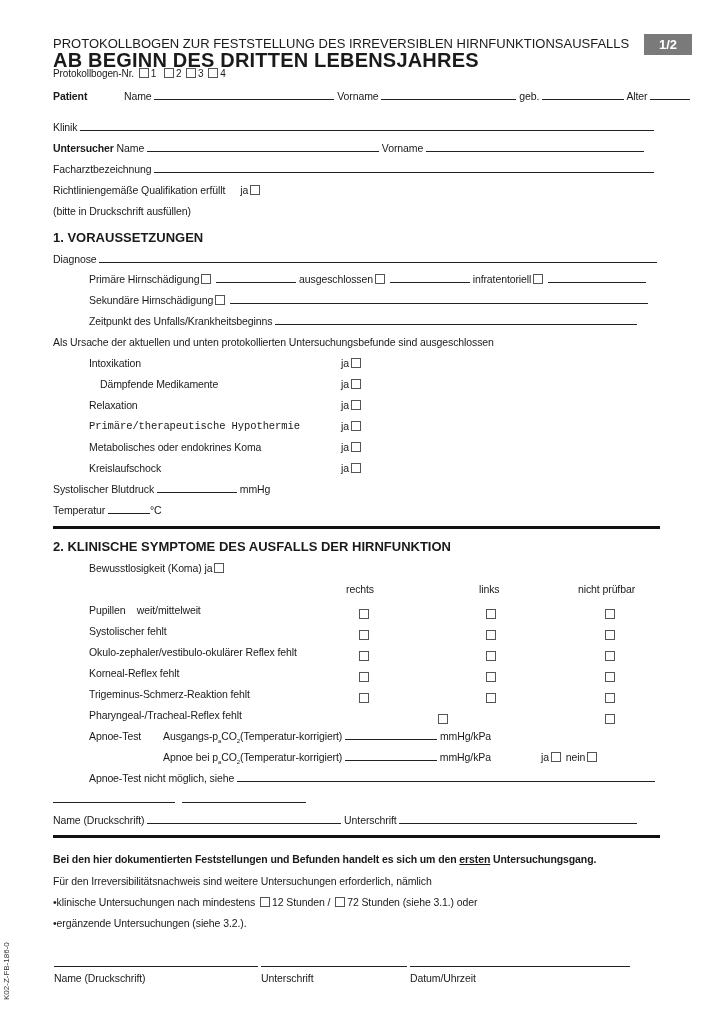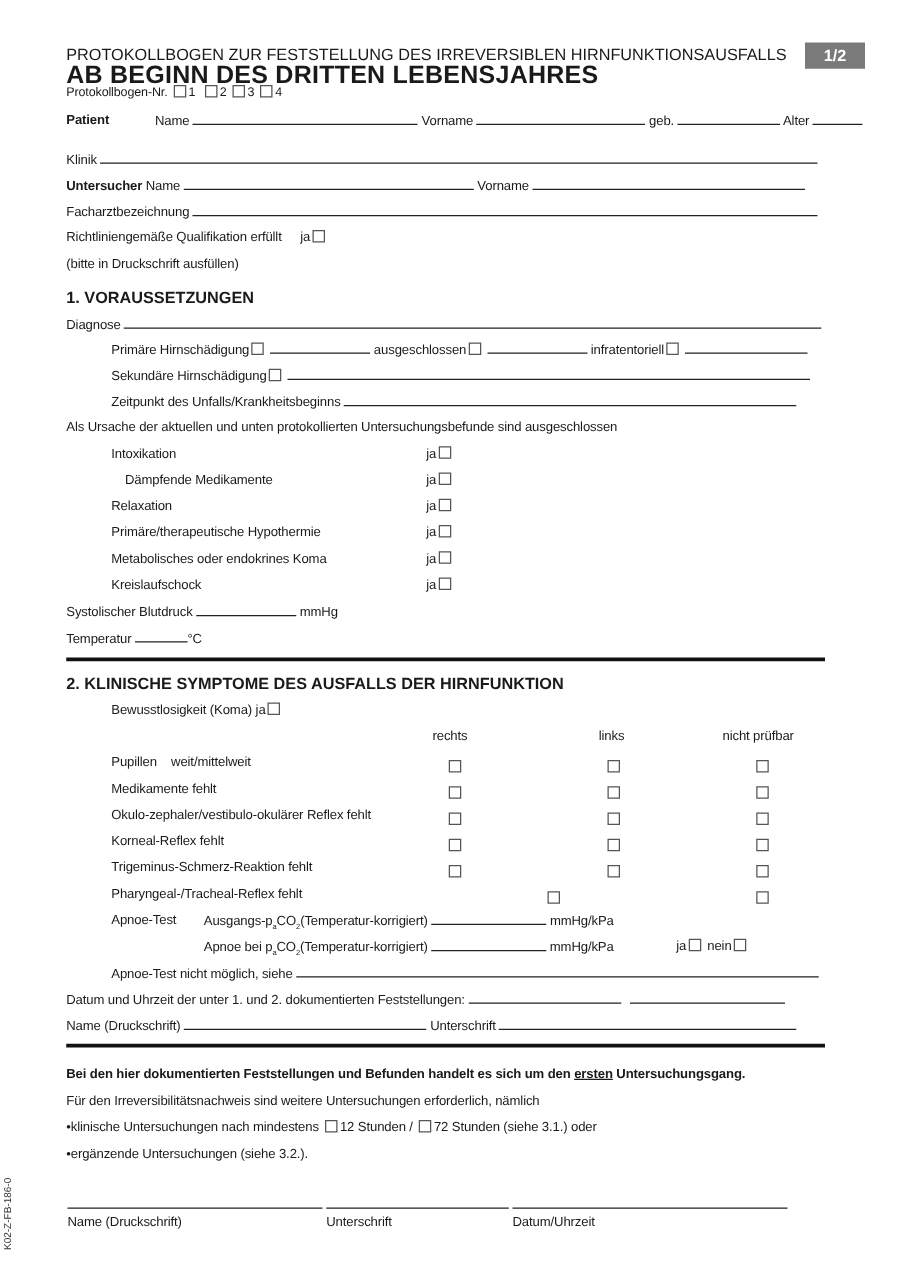--- a/index.html
+++ b/index.html
@@ -93,21 +93,21 @@
   <span class="line" style="width:362px"></span>
 </div>
 <div class="abs t" style="left:53px;top:336px;">Als Ursache der aktuellen und unten protokollierten Untersuchungsbefunde sind ausgeschlossen</div>
 
 <div class="abs t" style="left:89px;top:357px;">Intoxikation</div>
 <div class="abs t" style="left:341px;top:357px;"><span>ja</span><span class="cb"></span></div>
 <div class="abs t" style="left:89px;top:378px;margin-left:11px;">Dämpfende Medikamente</div>
 <div class="abs t" style="left:341px;top:378px;"><span>ja</span><span class="cb"></span></div>
 <div class="abs t" style="left:89px;top:399px;">Relaxation</div>
 <div class="abs t" style="left:341px;top:399px;"><span>ja</span><span class="cb"></span></div>
-<div class="abs t" style="left:89px;top:420px;">Primäre/therapeutische Hypothermie</div>
+<div class="abs t" style="left:89px;top:420px;font-family:Liberation Mono, monospace;">Primäre/therapeutische Hypothermie</div>
 <div class="abs t" style="left:341px;top:420px;"><span>ja</span><span class="cb"></span></div>
 <div class="abs t" style="left:89px;top:441px;">Metabolisches oder endokrines Koma</div>
 <div class="abs t" style="left:341px;top:441px;"><span>ja</span><span class="cb"></span></div>
 <div class="abs t" style="left:89px;top:462px;">Kreislaufschock</div>
 <div class="abs t" style="left:341px;top:462px;"><span>ja</span><span class="cb"></span></div>
 
 <div class="abs t" style="left:53px;top:483px;">
   <span>Systolischer Blutdruck</span>
   <span class="line" style="width:80px"></span>
   <span>mmHg</span>
@@ -126,21 +126,21 @@
 
 <div class="abs t" style="left:346px;top:583px;">rechts</div>
 <div class="abs t" style="left:479px;top:583px;">links</div>
 <div class="abs t" style="left:578px;top:583px;">nicht prüfbar</div>
 
 <div class="abs t" style="left:89px;top:604px;white-space:pre;">Pupillen    weit/mittelweit</div>
 <div class="abs" style="left:357px;top:604px;"><span class="cb"></span></div>
 <div class="abs" style="left:484px;top:604px;"><span class="cb"></span></div>
 <div class="abs" style="left:603px;top:604px;"><span class="cb"></span></div>
 
-<div class="abs t" style="left:89px;top:625px;">Medikamente fehlt</div>
+<div class="abs t" style="left:89px;top:625px;">Systolischer fehlt</div>
 <div class="abs" style="left:357px;top:625px;"><span class="cb"></span></div>
 <div class="abs" style="left:484px;top:625px;"><span class="cb"></span></div>
 <div class="abs" style="left:603px;top:625px;"><span class="cb"></span></div>
 
 <div class="abs t" style="left:89px;top:646px;">Okulo-zephaler/vestibulo-okulärer Reflex fehlt</div>
 <div class="abs" style="left:357px;top:646px;"><span class="cb"></span></div>
 <div class="abs" style="left:484px;top:646px;"><span class="cb"></span></div>
 <div class="abs" style="left:603px;top:646px;"><span class="cb"></span></div>
 
 <div class="abs t" style="left:89px;top:667px;">Korneal-Reflex fehlt</div>
@@ -170,21 +170,20 @@
 </div>
 <div class="abs t" style="left:541px;top:751px;">
   <span>ja</span><span class="cb"></span>
   <span>nein</span><span class="cb"></span>
 </div>
 <div class="abs t" style="left:89px;top:772px;">
   <span>Apnoe-Test nicht möglich, siehe</span>
   <span class="line" style="width:418px"></span>
 </div>
 <div class="abs t" style="left:53px;top:793px;">
-  <span>Datum und Uhrzeit der unter 1. und 2. dokumentierten Feststellungen:</span>
   <span class="line" style="width:122px"></span>
   <span class="line" style="width:124px;margin-left:4px"></span>
 </div>
 <div class="abs t" style="left:53px;top:814px;">
   <span>Name (Druckschrift)</span>
   <span class="line" style="width:194px"></span>
   <span>Unterschrift</span>
   <span class="line" style="width:238px"></span>
 </div>
 

